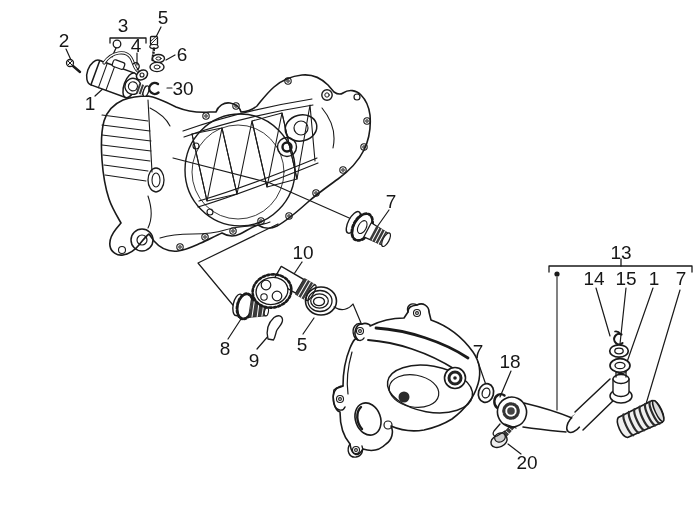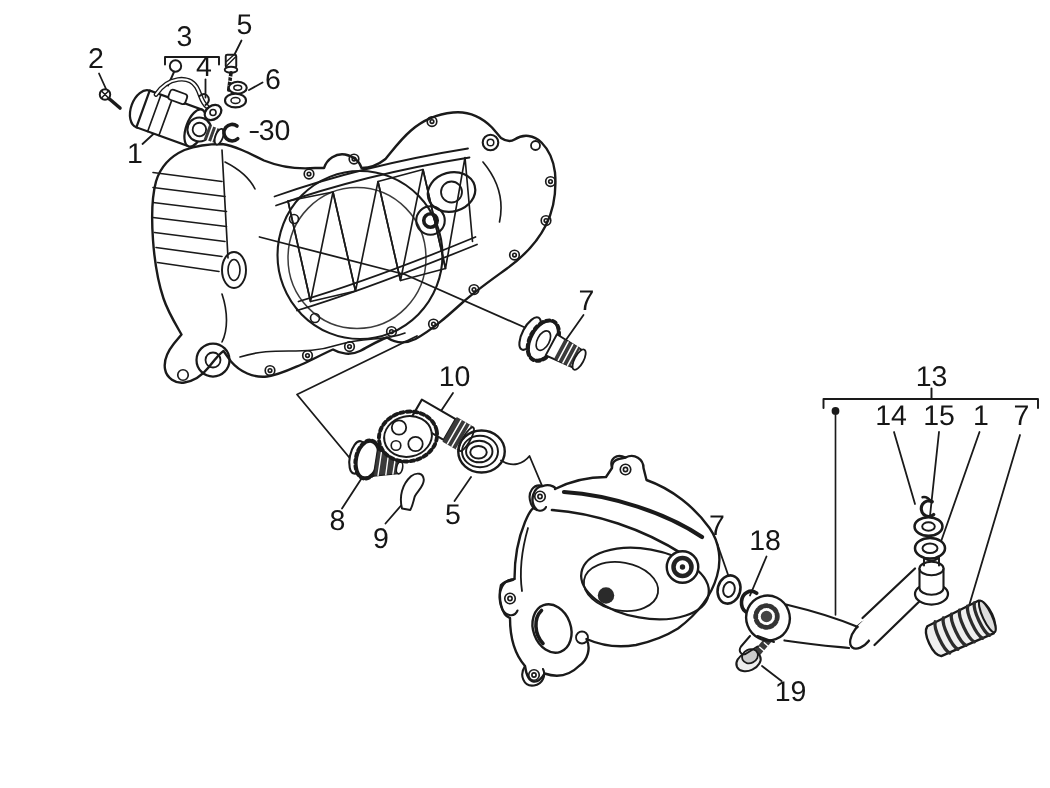--- a/index.html
+++ b/index.html
@@ -317,16 +317,16 @@
     <div class="callout" style="left:225px;top:348px">8</div>
     <div class="callout" style="left:254px;top:360px">9</div>
     <div class="callout" style="left:303px;top:252px">10</div>
     <div class="callout" style="left:302px;top:344px">5</div>
     <div class="callout" style="left:478px;top:351px">7</div>
     <div class="callout" style="left:621px;top:252px">13</div>
     <div class="callout" style="left:594px;top:278px">14</div>
     <div class="callout" style="left:626px;top:278px">15</div>
     <div class="callout" style="left:654px;top:278px">1</div>
     <div class="callout" style="left:681px;top:278px">7</div>
-    <div class="callout" style="left:527px;top:462px">19</div>
+    <div class="callout" style="left:527px;top:462px">20</div>
     <div class="callout" style="left:510px;top:361px">18</div>
   </div>
 </div>
 
 </body></html>

